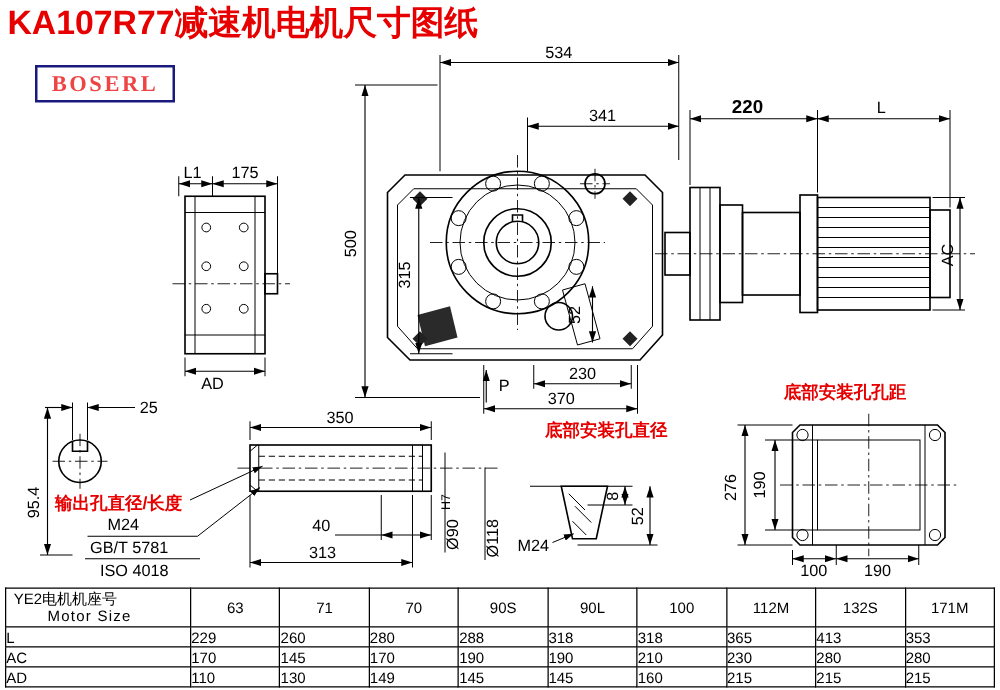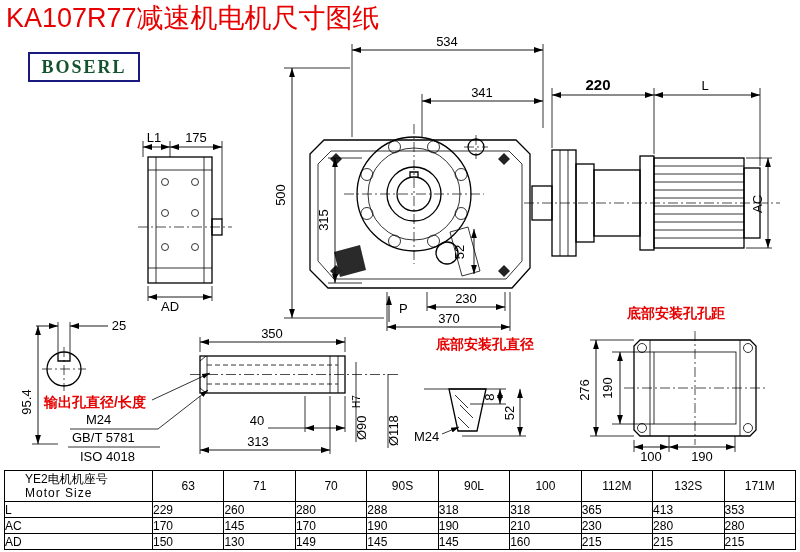--- a/index.html
+++ b/index.html
@@ -1,37 +1,37 @@
 <!DOCTYPE html>
 <html><head>
 <meta charset="utf-8">
 <style>
   html,body{margin:0;padding:0;background:#fff;}
   .screen{position:relative;width:800px;height:552px;background:#fff;overflow:hidden;
           font-family:"Liberation Sans",sans-serif;}
-  .page-title{position:absolute;left:6px;top:0px;font-size:27px;font-weight:normal;color:#e60000;}
+  .page-title{position:absolute;left:6px;top:0px;font-size:27px;font-weight:bold;color:#e60000;}
   .logo-box{position:absolute;left:28px;top:52px;width:108px;height:26px;border:2px solid #1a1a7e;
-            color:#14532d;font-family:"Liberation Serif",serif;font-weight:bold;font-size:18px;
+            color:#ef4444;font-family:"Liberation Serif",serif;font-weight:bold;font-size:18px;
             letter-spacing:2px;text-align:center;line-height:26px;background:#fff;}
   svg{position:absolute;left:0;top:0;}
   .o{fill:none;stroke:#000;stroke-width:1.3;}
   .thin{fill:none;stroke:#000;stroke-width:0.8;}
   .dim{fill:none;stroke:#000;stroke-width:0.9;}
   .cl{fill:none;stroke:#000;stroke-width:0.7;stroke-dasharray:10 3 2 3;}
   .hid{fill:none;stroke:#000;stroke-width:0.8;stroke-dasharray:5 3;}
   .dt{font:13px "Liberation Sans",sans-serif;fill:#000;}
   .dts{font:10px "Liberation Sans",sans-serif;fill:#000;}
   .dtb{font:bold 15px "Liberation Sans",sans-serif;fill:#000;}
   .red-label{font:bold 14px "Liberation Sans",sans-serif;fill:#e60000;}
   .size-table{position:absolute;left:4px;top:470px;width:792px;border-collapse:collapse;
               table-layout:fixed;font:12px "Liberation Sans",sans-serif;color:#000;}
   .size-table th,.size-table td{border:1px solid #000;padding:0;height:15px;font-weight:normal;}
   .size-table th{height:30px;line-height:14px;}
-  .size-table .first-h{text-align:left;padding-left:20px;}
-  .en{letter-spacing:1px;}
+  .size-table .first-h{text-align:left;padding-left:6px;}
+  .en{letter-spacing:1px;margin-left:27px;}
 </style>
 </head>
 <body>
 
 <div class="screen">
 
   <div class="page-title">KA107R77减速机电机尺寸图纸</div>
   <div class="logo-box">BOSERL</div>
 
   <svg width="800" height="470" viewBox="0 0 800 470">
@@ -332,21 +332,21 @@
       <td>170</td>
       <td>190</td>
       <td>190</td>
       <td>210</td>
       <td>230</td>
       <td>280</td>
       <td>280</td>
     </tr>
     <tr>
       <td>AD</td>
-      <td>150</td>
+      <td>110</td>
       <td>130</td>
       <td>149</td>
       <td>145</td>
       <td>145</td>
       <td>160</td>
       <td>215</td>
       <td>215</td>
       <td>215</td>
     </tr>
   </tbody>

